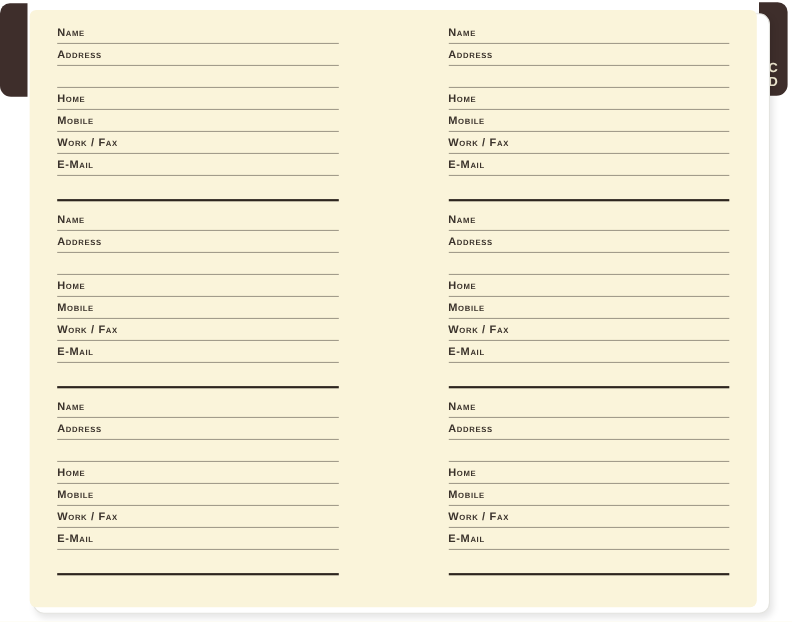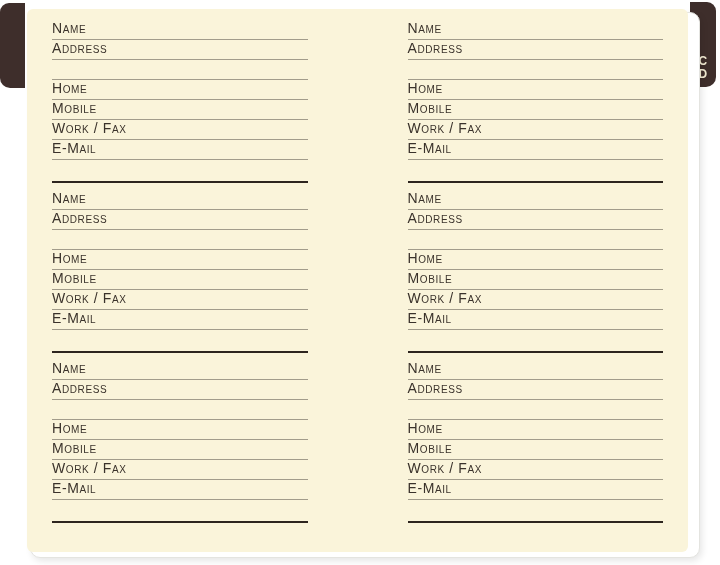--- a/index.html
+++ b/index.html
@@ -75,22 +75,22 @@
 
   .entry { padding-top: 7px; }
   .field-row {
     height: 20px;
     display: flex;
     align-items: flex-end;
     border-bottom: 1.5px solid var(--field-line);
   }
   .field-label {
     color: var(--label-text);
-    font-size: 14px;
-    font-weight: 400;
+    font-size: 10px;
+    font-weight: 700;
     font-variant: small-caps;
     letter-spacing: 0.6px;
     padding-bottom: 3px;
     white-space: nowrap;
   }
   .entry-divider {
     margin-top: 21px;
     border-top: 2px solid var(--divider);
     height: 0;
   }

